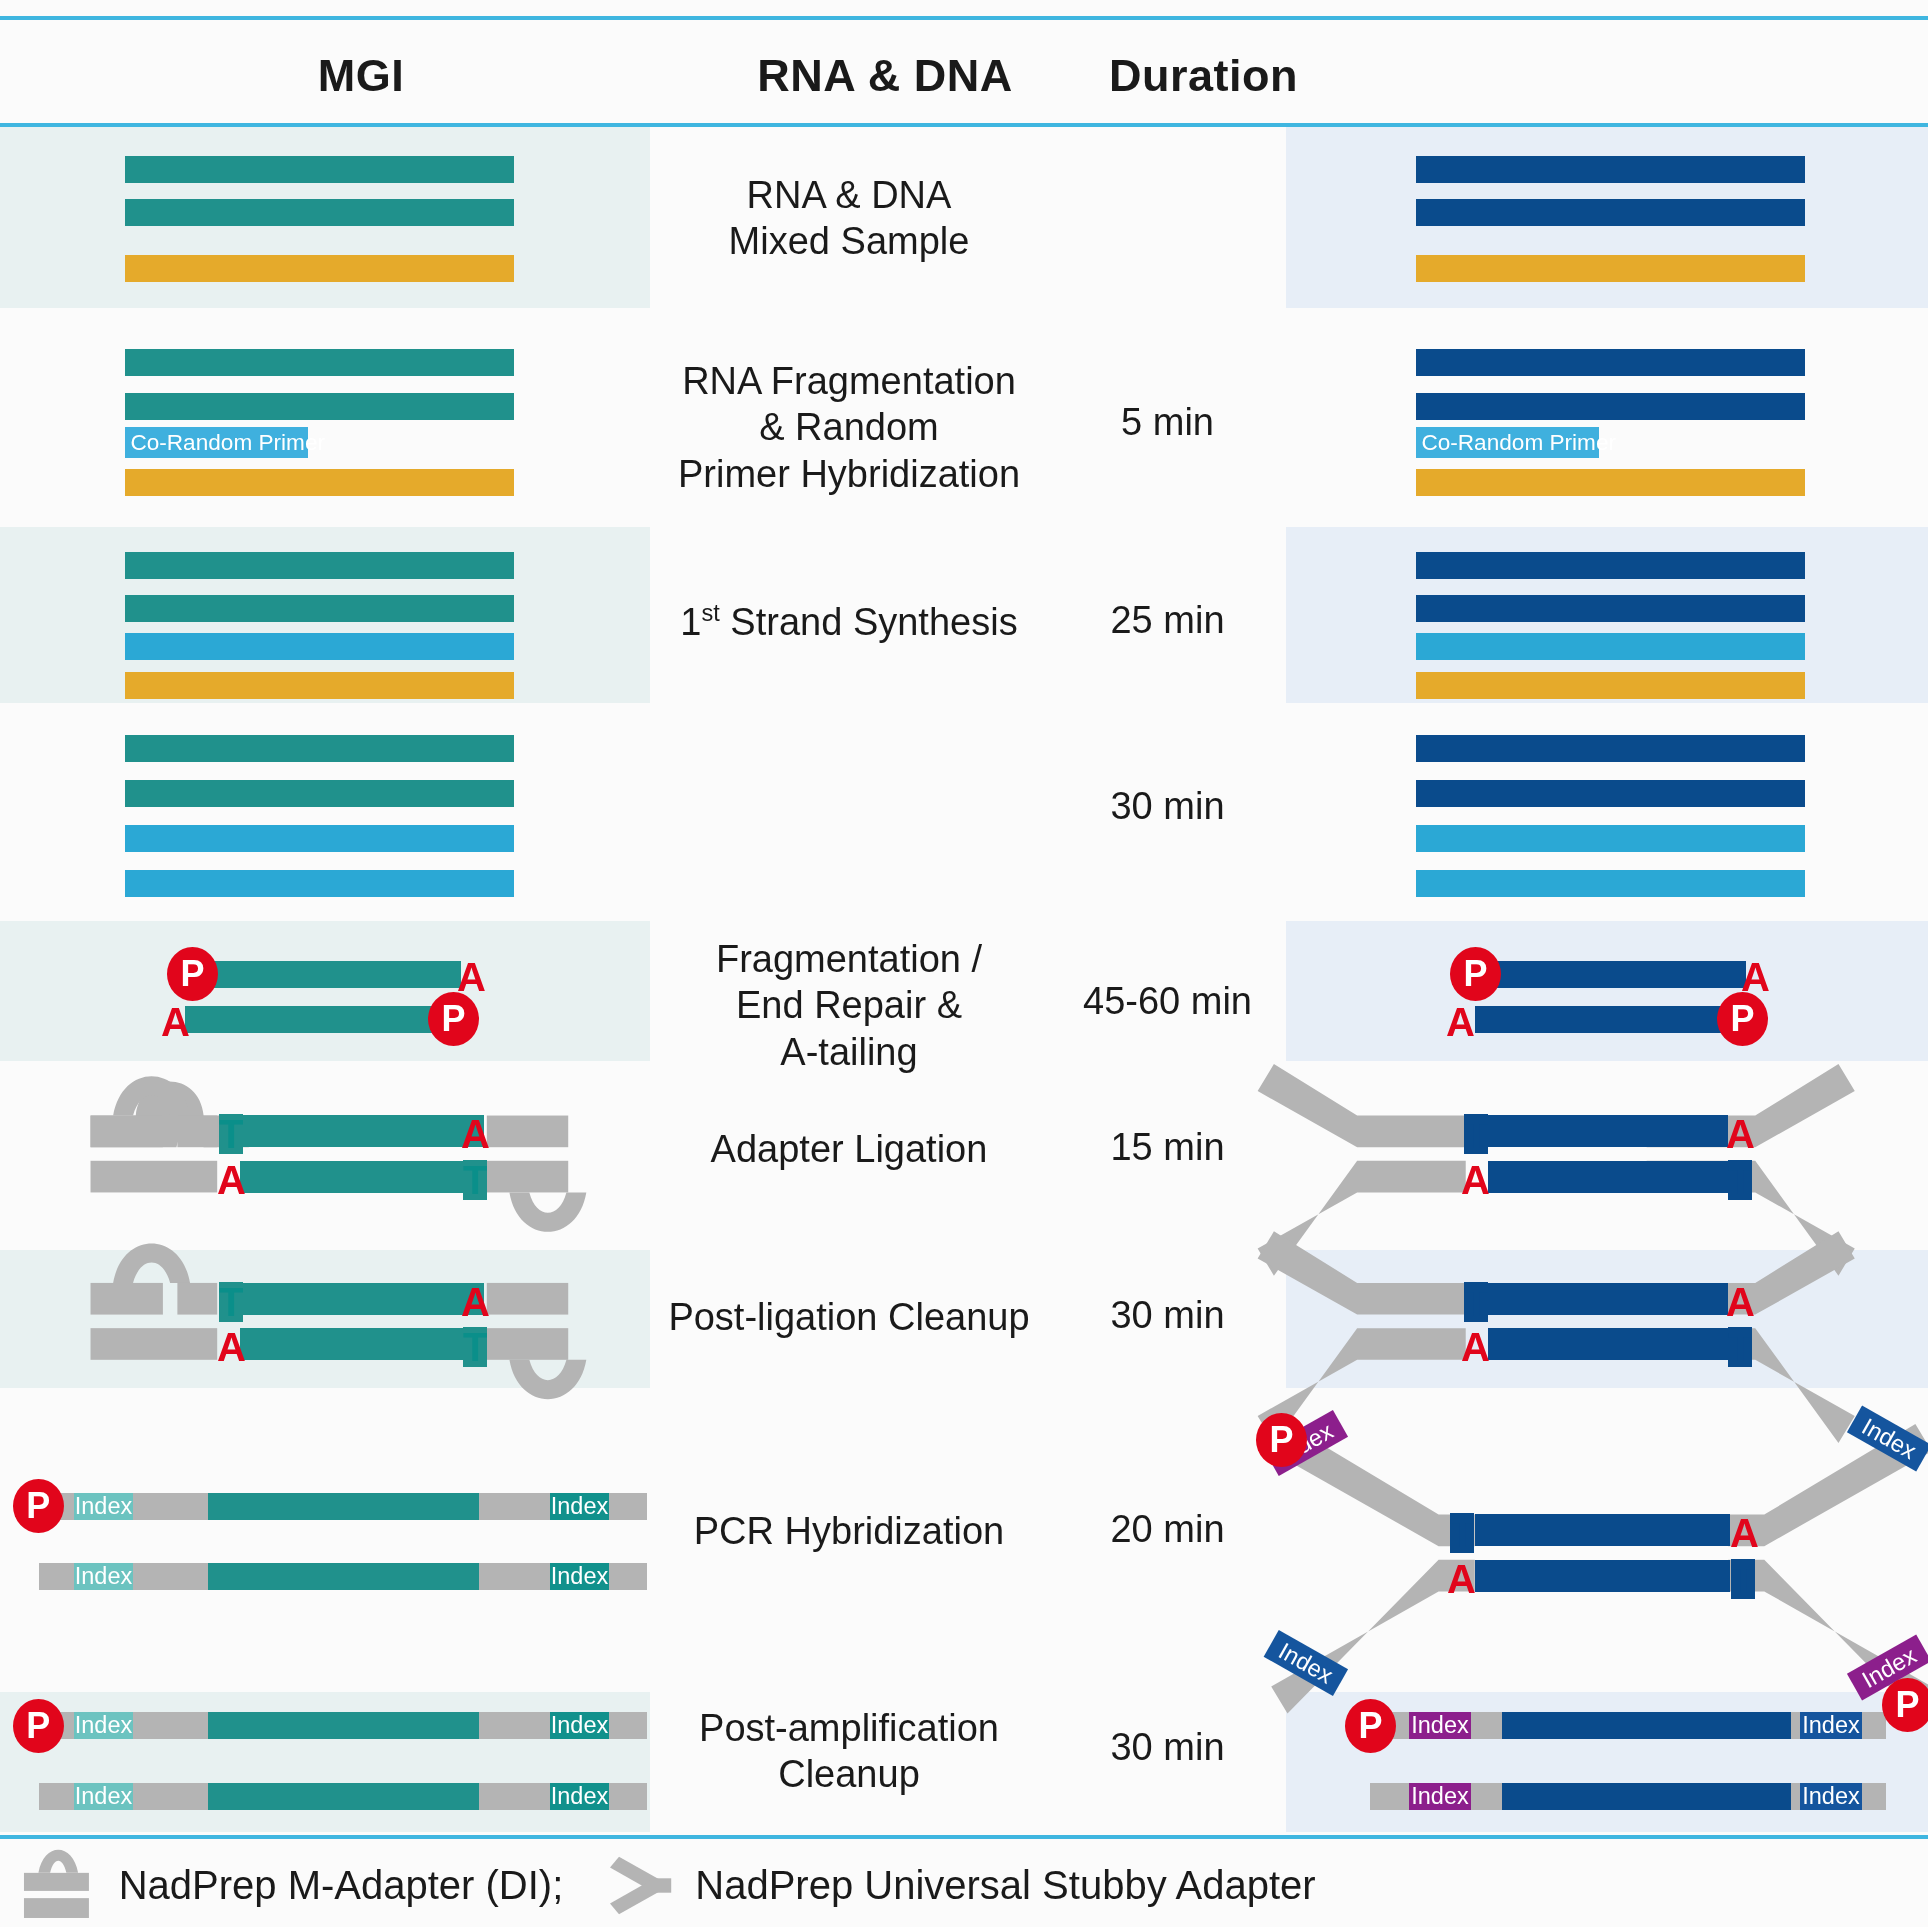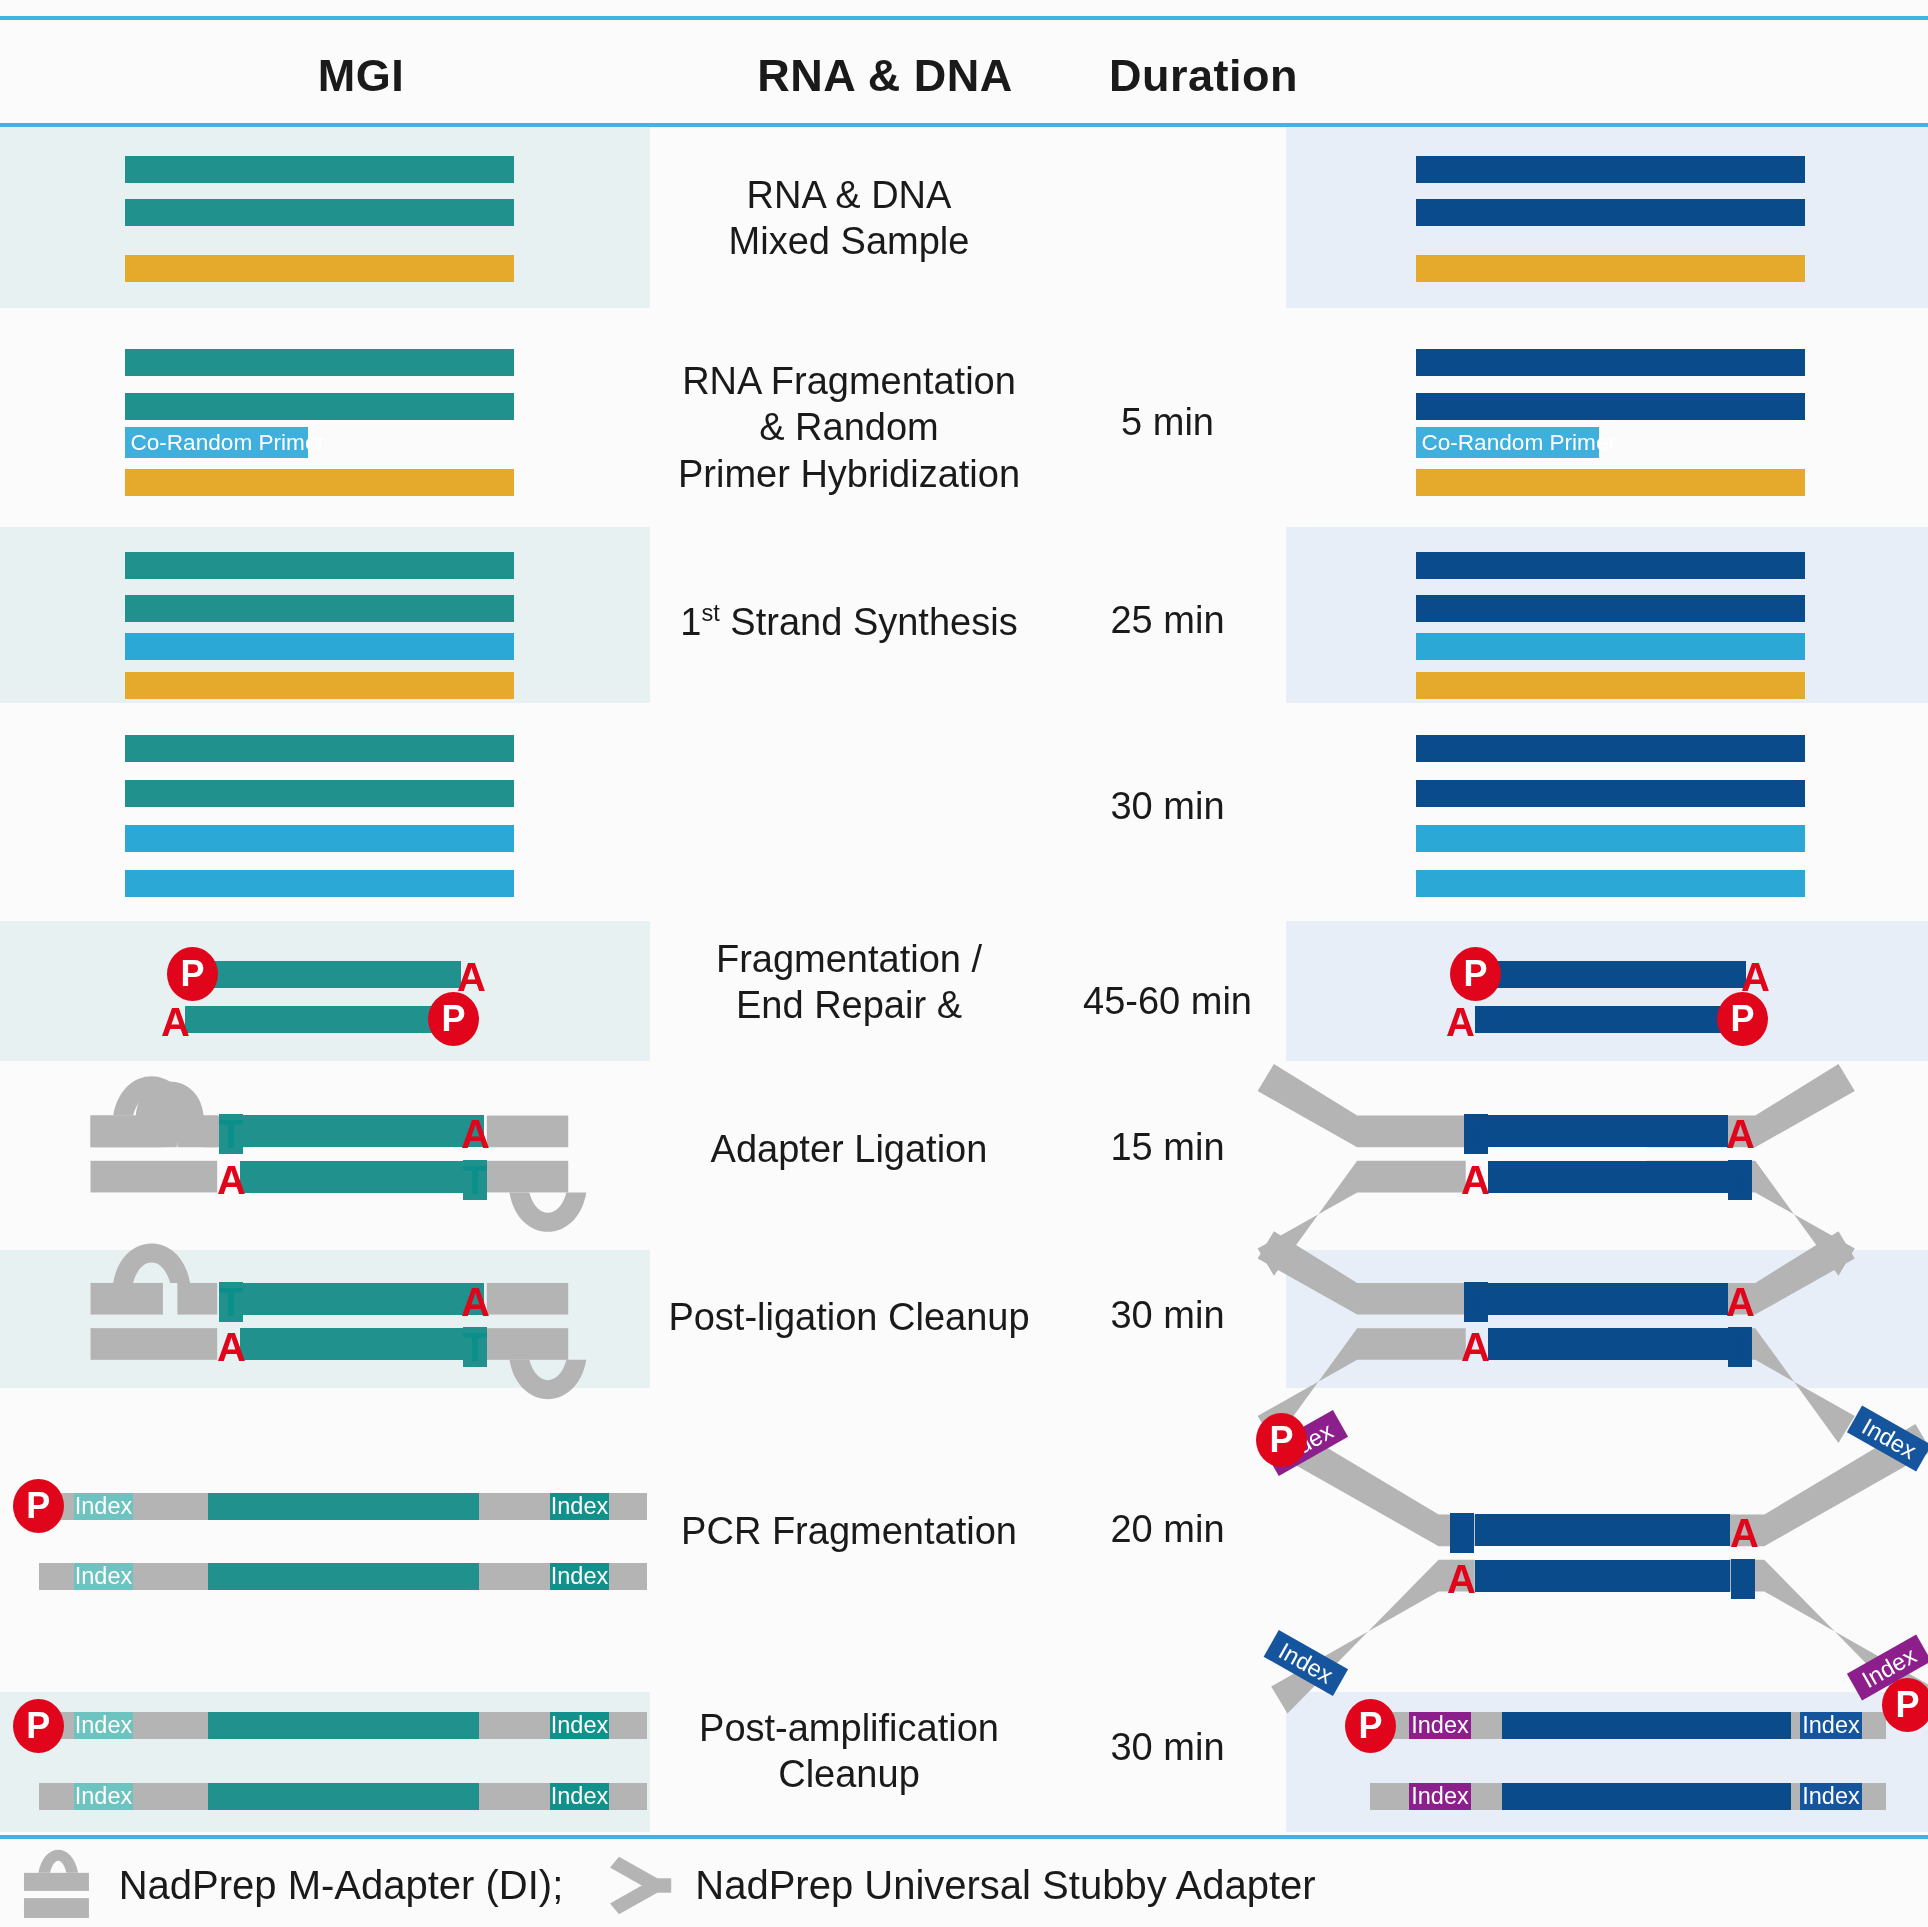--- a/index.html
+++ b/index.html
@@ -171,20 +171,21 @@
   <div class="pcirc" style="left:1450px;top:947px;">P</div>
   <div class="base red" style="left:1741px;top:957px;">A</div>
 
   <div class="bar navy" style="left:1475px;top:1006px;width:267px;"></div>
   <div class="base red" style="left:1446px;top:1002px;">A</div>
   <div class="pcirc" style="left:1717px;top:992px;">P</div>
 
   <div class="step" style="top:936px;">
     <div>Fragmentation /</div>
     <div>End Repair &amp;</div>
+    <div>A-tailing</div>
   </div>
   <div class="dur" style="top:980px;">45-60 min</div>
 
   <svg class="ov" width="1929" height="1928" viewBox="0 0 2132 2131">
 
     <path d="M100 1233 h50 a1 1 0 0 1 0 0 c5 -50 70 -50 75 0 h50 v35 h-50 c-5 -25 -25 -25 -30 0 h-95 z" fill="#b4b4b4"></path>
     <rect x="100" y="1233" width="80" height="35" fill="#b4b4b4"></rect>
     <path d="M125 1233 c10 -58 75 -58 85 0 l-22 0 c-8 -30 -33 -30 -41 0 z" fill="#b4b4b4"></path>
     <rect x="196" y="1233" width="44" height="35" fill="#b4b4b4"></rect>
 
@@ -300,21 +301,21 @@
   <div class="pcirc" style="left:1882px;top:1678px;">P</div>
 
   <div class="bar navy" style="left:1475px;top:1514px;width:255px;height:32px;"></div>
   <div class="base navy" style="left:1450px;top:1513px;">T</div>
   <div class="base red" style="left:1730px;top:1513px;">A</div>
 
   <div class="bar navy" style="left:1475px;top:1560px;width:255px;height:32px;"></div>
   <div class="base red" style="left:1447px;top:1559px;">A</div>
   <div class="base navy" style="left:1731px;top:1559px;">T</div>
 
-  <div class="step" style="top:1508px;">PCR Fragmentation</div>
+  <div class="step" style="top:1508px;">PCR Hybridization</div>
   <div class="dur" style="top:1508px;">20 min</div>
 
   <div class="bar grey" style="left:39px;top:1712px;width:608px;"></div>
   <div class="bar teal" style="left:208px;top:1712px;width:271px;"></div>
   <div class="idx idx-ltteal" style="left:74px;top:1712px;width:59px;">Index</div>
   <div class="idx idx-dkteal" style="left:550px;top:1712px;width:59px;">Index</div>
   <div class="pcirc" style="left:12.7px;top:1699px;">P</div>
 
   <div class="bar grey" style="left:39px;top:1783px;width:608px;"></div>
   <div class="bar teal" style="left:208px;top:1783px;width:271px;"></div>

